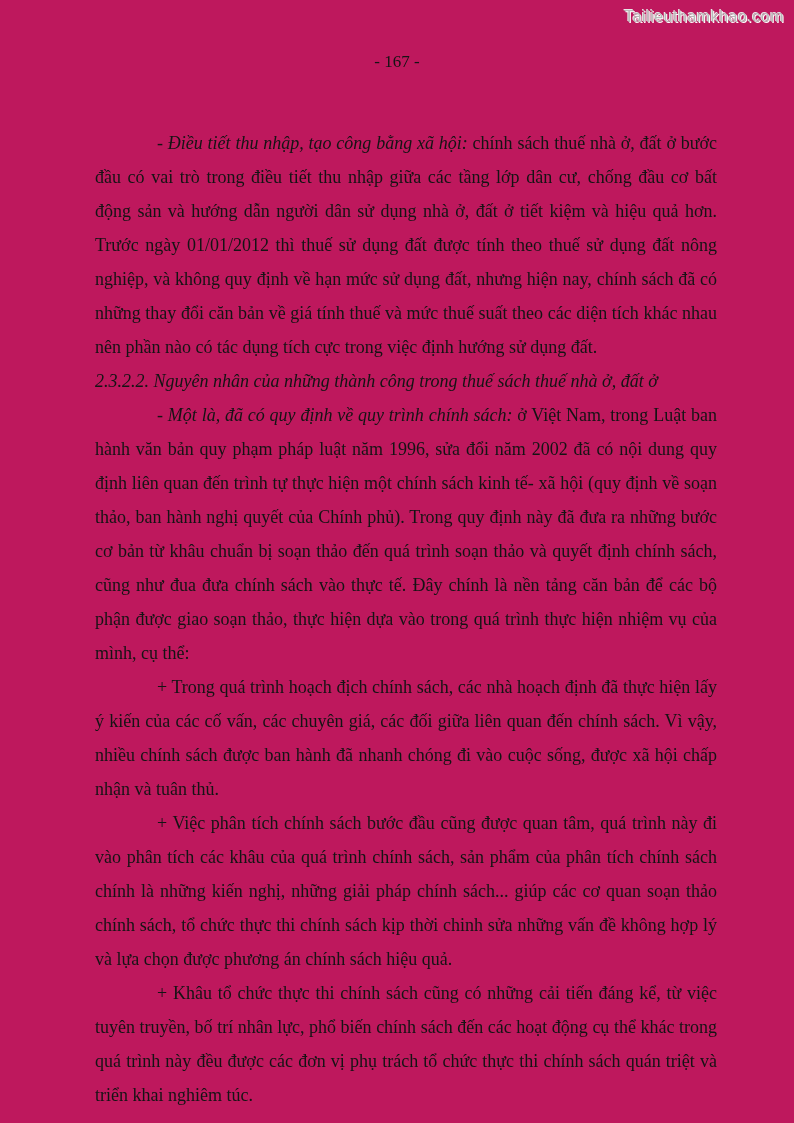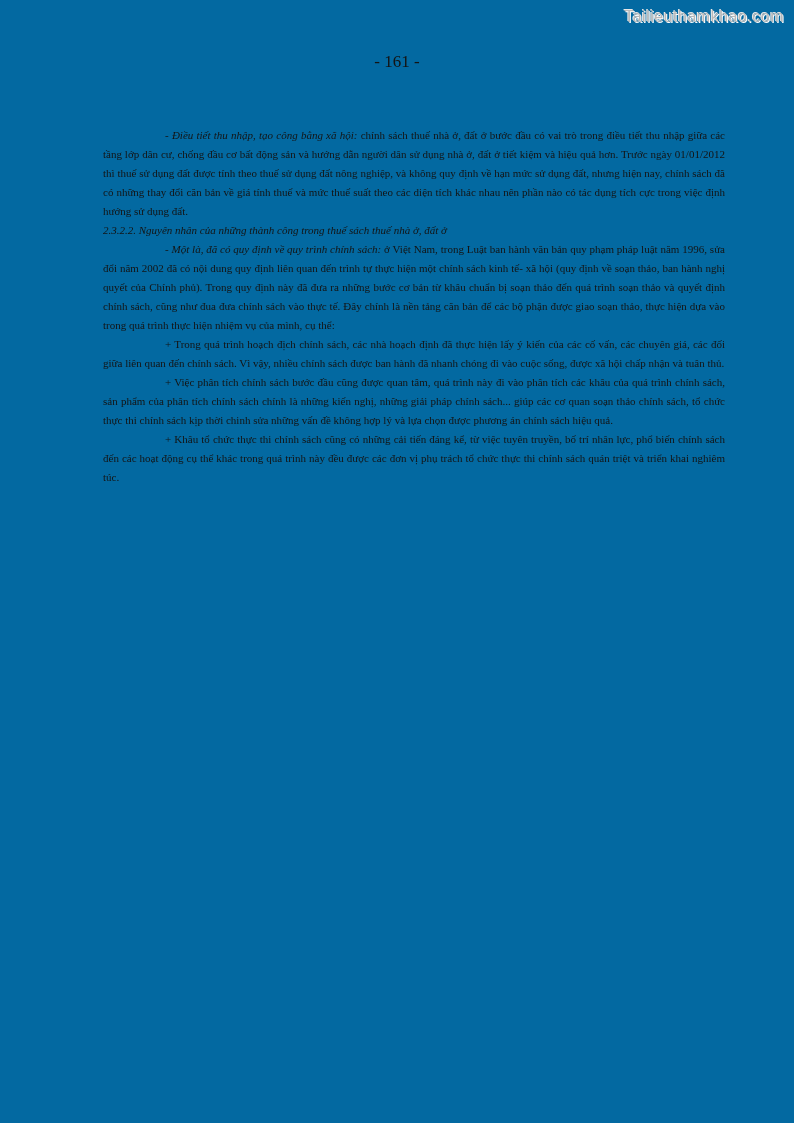--- a/index.html
+++ b/index.html
@@ -4,21 +4,21 @@
 <style>
   html, body {
     margin: 0;
     padding: 0;
     background: #ffffff;
   }
   .page {
     position: relative;
     width: 794px;
     height: 1123px;
-    background: #0369a1;
+    background: #be185d;
     overflow: hidden;
     font-family: "Liberation Serif", "DejaVu Serif", serif;
     color: #141414;
   }
   .watermark {
     position: absolute;
     top: 8px;
     right: 10px;
     font-family: "Liberation Sans", "DejaVu Sans", sans-serif;
     font-size: 16px;
@@ -31,25 +31,25 @@
     position: absolute;
     top: 52px;
     left: 0;
     width: 100%;
     text-align: center;
     font-size: 17px;
     color: #141414;
   }
   .doc-body {
     position: absolute;
-    left: 103px;
+    left: 95px;
     top: 126px;
     width: 622px;
-    font-size: 11px;
-    line-height: 19px;
+    font-size: 18px;
+    line-height: 34px;
     text-align: justify;
   }
   .doc-body p {
     margin: 0;
     padding: 0;
     text-indent: 62px;
   }
   .doc-body p.heading {
     text-indent: 0;
     font-style: italic;
@@ -57,21 +57,21 @@
   .doc-body i {
     font-style: italic;
   }
 </style>
 </head>
 <body>
 
 <div class="page">
   <span class="watermark">Tailieuthamkhao.com</span>
 
-  <div class="page-number">- 161 -</div>
+  <div class="page-number">- 167 -</div>
 
   <div class="doc-body">
       <p><i>- Điều tiết thu nhập, tạo công bằng xã hội:</i> chính sách thuế nhà ở, đất ở bước đầu có vai trò trong điều tiết thu nhập giữa các tầng lớp dân cư, chống đầu cơ bất động sản và hướng dẫn người dân sử dụng nhà ở, đất ở tiết kiệm và hiệu quả hơn. Trước ngày 01/01/2012 thì thuế sử dụng đất được tính theo thuế sử dụng đất nông nghiệp, và không quy định về hạn mức sử dụng đất, nhưng hiện nay, chính sách đã có những thay đổi căn bản về giá tính thuế và mức thuế suất theo các diện tích khác nhau nên phần nào có tác dụng tích cực trong việc định hướng sử dụng đất.</p>
       <p class="heading">2.3.2.2. Nguyên nhân của những thành công trong thuế sách thuế nhà ở, đất ở</p>
       <p><i>- Một là, đã có quy định về quy trình chính sách:</i> ở Việt Nam, trong Luật ban hành văn bản quy phạm pháp luật năm 1996, sửa đổi năm 2002 đã có nội dung quy định liên quan đến trình tự thực hiện một chính sách kinh tế- xã hội (quy định về soạn thảo, ban hành nghị quyết của Chính phủ). Trong quy định này đã đưa ra những bước cơ bản từ khâu chuẩn bị soạn thảo đến quá trình soạn thảo và quyết định chính sách, cũng như đua đưa chính sách vào thực tế. Đây chính là nền tảng căn bản để các bộ phận được giao soạn thảo, thực hiện dựa vào trong quá trình thực hiện nhiệm vụ của mình, cụ thể:</p>
       <p>+ Trong quá trình hoạch địch chính sách, các nhà hoạch định đã thực hiện lấy ý kiến của các cố vấn, các chuyên giá, các đối giữa liên quan đến chính sách. Vì vậy, nhiều chính sách được ban hành đã nhanh chóng đi vào cuộc sống, được xã hội chấp nhận và tuân thủ.</p>
       <p>+ Việc phân tích chính sách bước đầu cũng được quan tâm, quá trình này đi vào phân tích các khâu của quá trình chính sách, sản phẩm của phân tích chính sách chính là những kiến nghị, những giải pháp chính sách... giúp các cơ quan soạn thảo chính sách, tổ chức thực thi chính sách kịp thời chinh sửa những vấn đề không hợp lý và lựa chọn được phương án chính sách hiệu quả.</p>
       <p>+ Khâu tổ chức thực thi chính sách cũng có những cải tiến đáng kể, từ việc tuyên truyền, bố trí nhân lực, phổ biến chính sách đến các hoạt động cụ thể khác trong quá trình này đều được các đơn vị phụ trách tổ chức thực thi chính sách quán triệt và triển khai nghiêm túc.</p>
     </div>
 </div>

